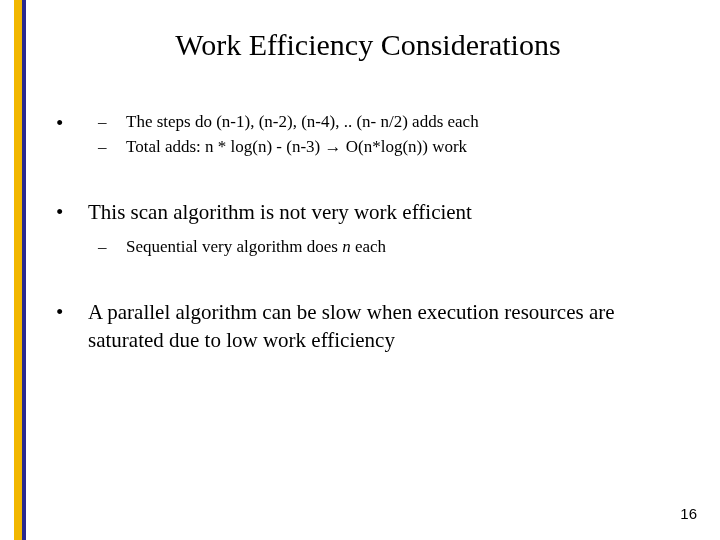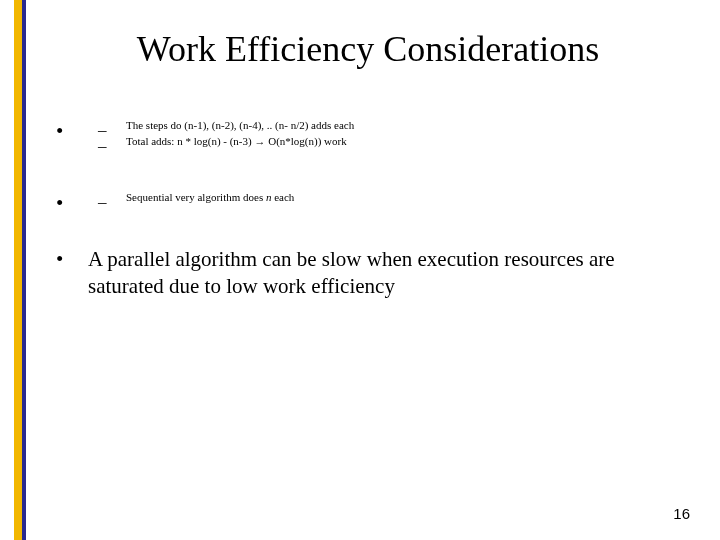--- a/index.html
+++ b/index.html
@@ -25,21 +25,21 @@
   }
   .slide {
     position: absolute;
     left: 32px;
     top: 0;
     right: 0;
     padding: 28px 36px 0 20px;
   }
   .title {
     text-align: center;
-    font-size: 36px;
+    font-size: 30px;
     font-weight: 400;
     color: #000;
     margin-bottom: 48px;
   }
   ul.outer {
     list-style: none;
     padding: 0;
   }
   ul.outer > li {
     position: relative;
@@ -57,35 +57,35 @@
     font-size: 21px;
   }
   ul.inner {
     list-style: none;
     padding: 0;
     margin-top: 8px;
   }
   ul.inner > li {
     position: relative;
     padding-left: 38px;
-    font-size: 11px;
+    font-size: 17px;
     line-height: 1.45;
     color: #000;
   }
   ul.inner > li::before {
     content: "–";
     position: absolute;
     left: 10px;
     top: 0;
     font-size: 17px;
   }
   .italic { font-style: italic; }
   .pagenum {
     position: absolute;
-    right: 30px;
+    right: 23px;
     bottom: 18px;
     font-size: 15px;
     color: #000;
     font-family: Arial, sans-serif;
   }
 </style>
 </head>
 <body>
 
 <div class="left-stripe">
@@ -99,20 +99,21 @@
   <ul class="outer">
 
     <li>
       <ul class="inner">
         <li>The steps do (n-1), (n-2), (n-4), .. (n- n/2) adds each</li>
         <li>Total adds: n * log(n)  - (n-3) → O(n*log(n)) work</li>
       </ul>
     </li>
 
     <li>
+      <span>This scan algorithm is not very work efficient</span>
       <ul class="inner">
         <li>
           <span>Sequential very algorithm does </span><span class="italic">n</span><span> each</span>
         </li>
       </ul>
     </li>
 
     <li>
       <span>A parallel algorithm can be slow when execution resources are saturated due to low work efficiency</span>
     </li>

